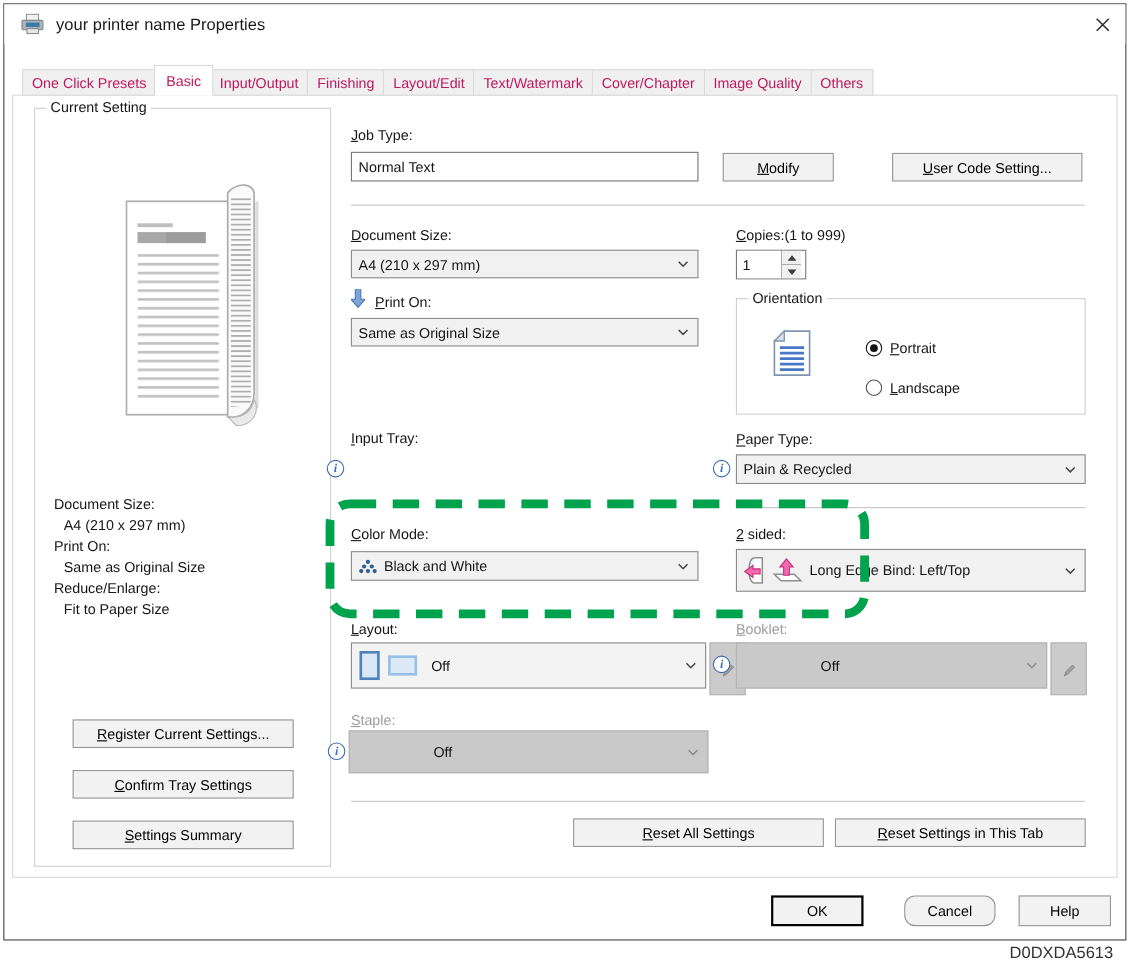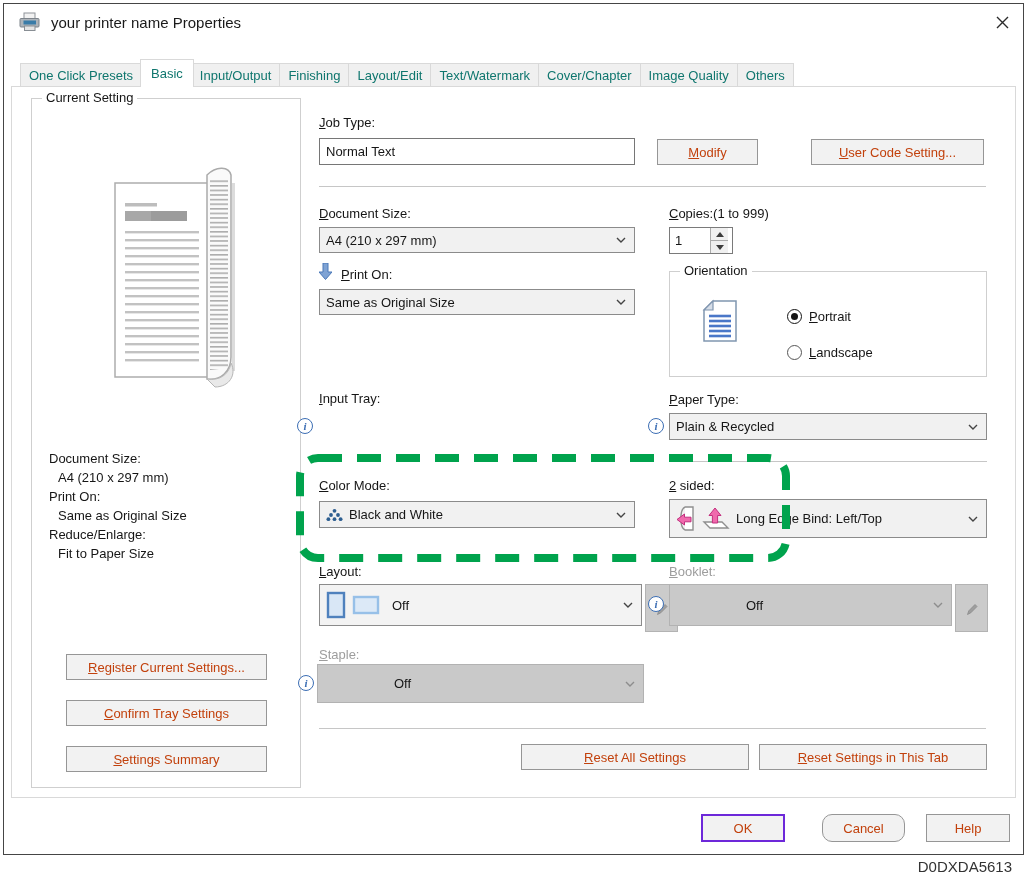--- a/index.html
+++ b/index.html
@@ -6,29 +6,29 @@
   *{box-sizing:border-box;font-family:"Liberation Sans",sans-serif;}
   #page{position:relative;width:1028px;height:885px;background:#fff;overflow:hidden;}
   #dialog{position:absolute;left:3px;top:3px;width:1021px;height:852px;background:#fff;border:1px solid #454545;}
   .abs{position:absolute;}
   
   .titlebar{position:absolute;left:0;top:0;width:100%;height:36px;background:#fff;display:flex;align-items:center;padding-left:14px;gap:9px;}
   .titletext{font-size:15px;color:#1a1a1a;}
   .closebtn{position:absolute;right:2px;top:1px;width:38px;height:34px;display:flex;align-items:center;justify-content:center;}
   
   .tabstrip{position:absolute;left:16px;top:55px;height:28px;display:flex;align-items:flex-end;z-index:3;}
-  .tab{height:24px;padding:0 8px;background:#f0f0f0;border:1px solid #d9d9d9;border-left:none;display:flex;align-items:center;font-size:13px;color:#0f766e;white-space:nowrap;}
+  .tab{height:24px;padding:0 8px;background:#f0f0f0;border:1px solid #d9d9d9;border-left:none;display:flex;align-items:center;font-size:13px;color:#be185d;white-space:nowrap;}
   .tab:first-child{border-left:1px solid #d9d9d9;}
   .tab.selected{position:relative;z-index:4;height:28px;background:#fff;border:1px solid #d9d9d9;border-bottom:none;margin:0 -2px;padding:0 10px;}
   .tabpage{position:absolute;left:7px;top:82px;width:1005px;height:712px;background:#fff;border:1px solid #d9d9d9;z-index:1;}
   
   .lbl{position:absolute;font-size:13px;color:#161616;white-space:nowrap;z-index:2;}
   .lbl.dis{color:#9d9d9d;}
-  .btn{position:absolute;background:#f2f2f2;border:1px solid #969696;display:flex;align-items:center;justify-content:center;font-size:13px;color:#c2410c;cursor:default;z-index:2;white-space:nowrap;}
-  .btn.primary{border:2px solid #6d28d9;}
+  .btn{position:absolute;background:#f2f2f2;border:1px solid #969696;display:flex;align-items:center;justify-content:center;font-size:13px;color:#000000;cursor:default;z-index:2;white-space:nowrap;}
+  .btn.primary{border:2px solid #000000;}
   .combo{position:absolute;background:#f1f1f1;border:1px solid #8b8b8b;display:flex;align-items:center;padding:0 8px 0 6px;gap:6px;font-size:13px;color:#161616;z-index:2;}
   .combo.white{background:#fff;border-color:#767676;}
   .combo .ctext{white-space:nowrap;}
   .combo .chev{margin-left:auto;flex:none;}
   .combo.disabled{background:#c9c9c9;border-color:#b2b2b2;}
   .combo.disabled .chev path{stroke:#8d8d8d;}
   .combo.pad70 .ctext{padding-left:70px;}
   .sep{position:absolute;height:1px;background:#c6c6c6;z-index:1;}
   .group{position:absolute;border:1px solid #cfcfcf;z-index:1;}
   .glabel{position:absolute;top:-9px;left:10px;background:#fff;padding:0 4px;font-size:13px;color:#161616;white-space:nowrap;}

